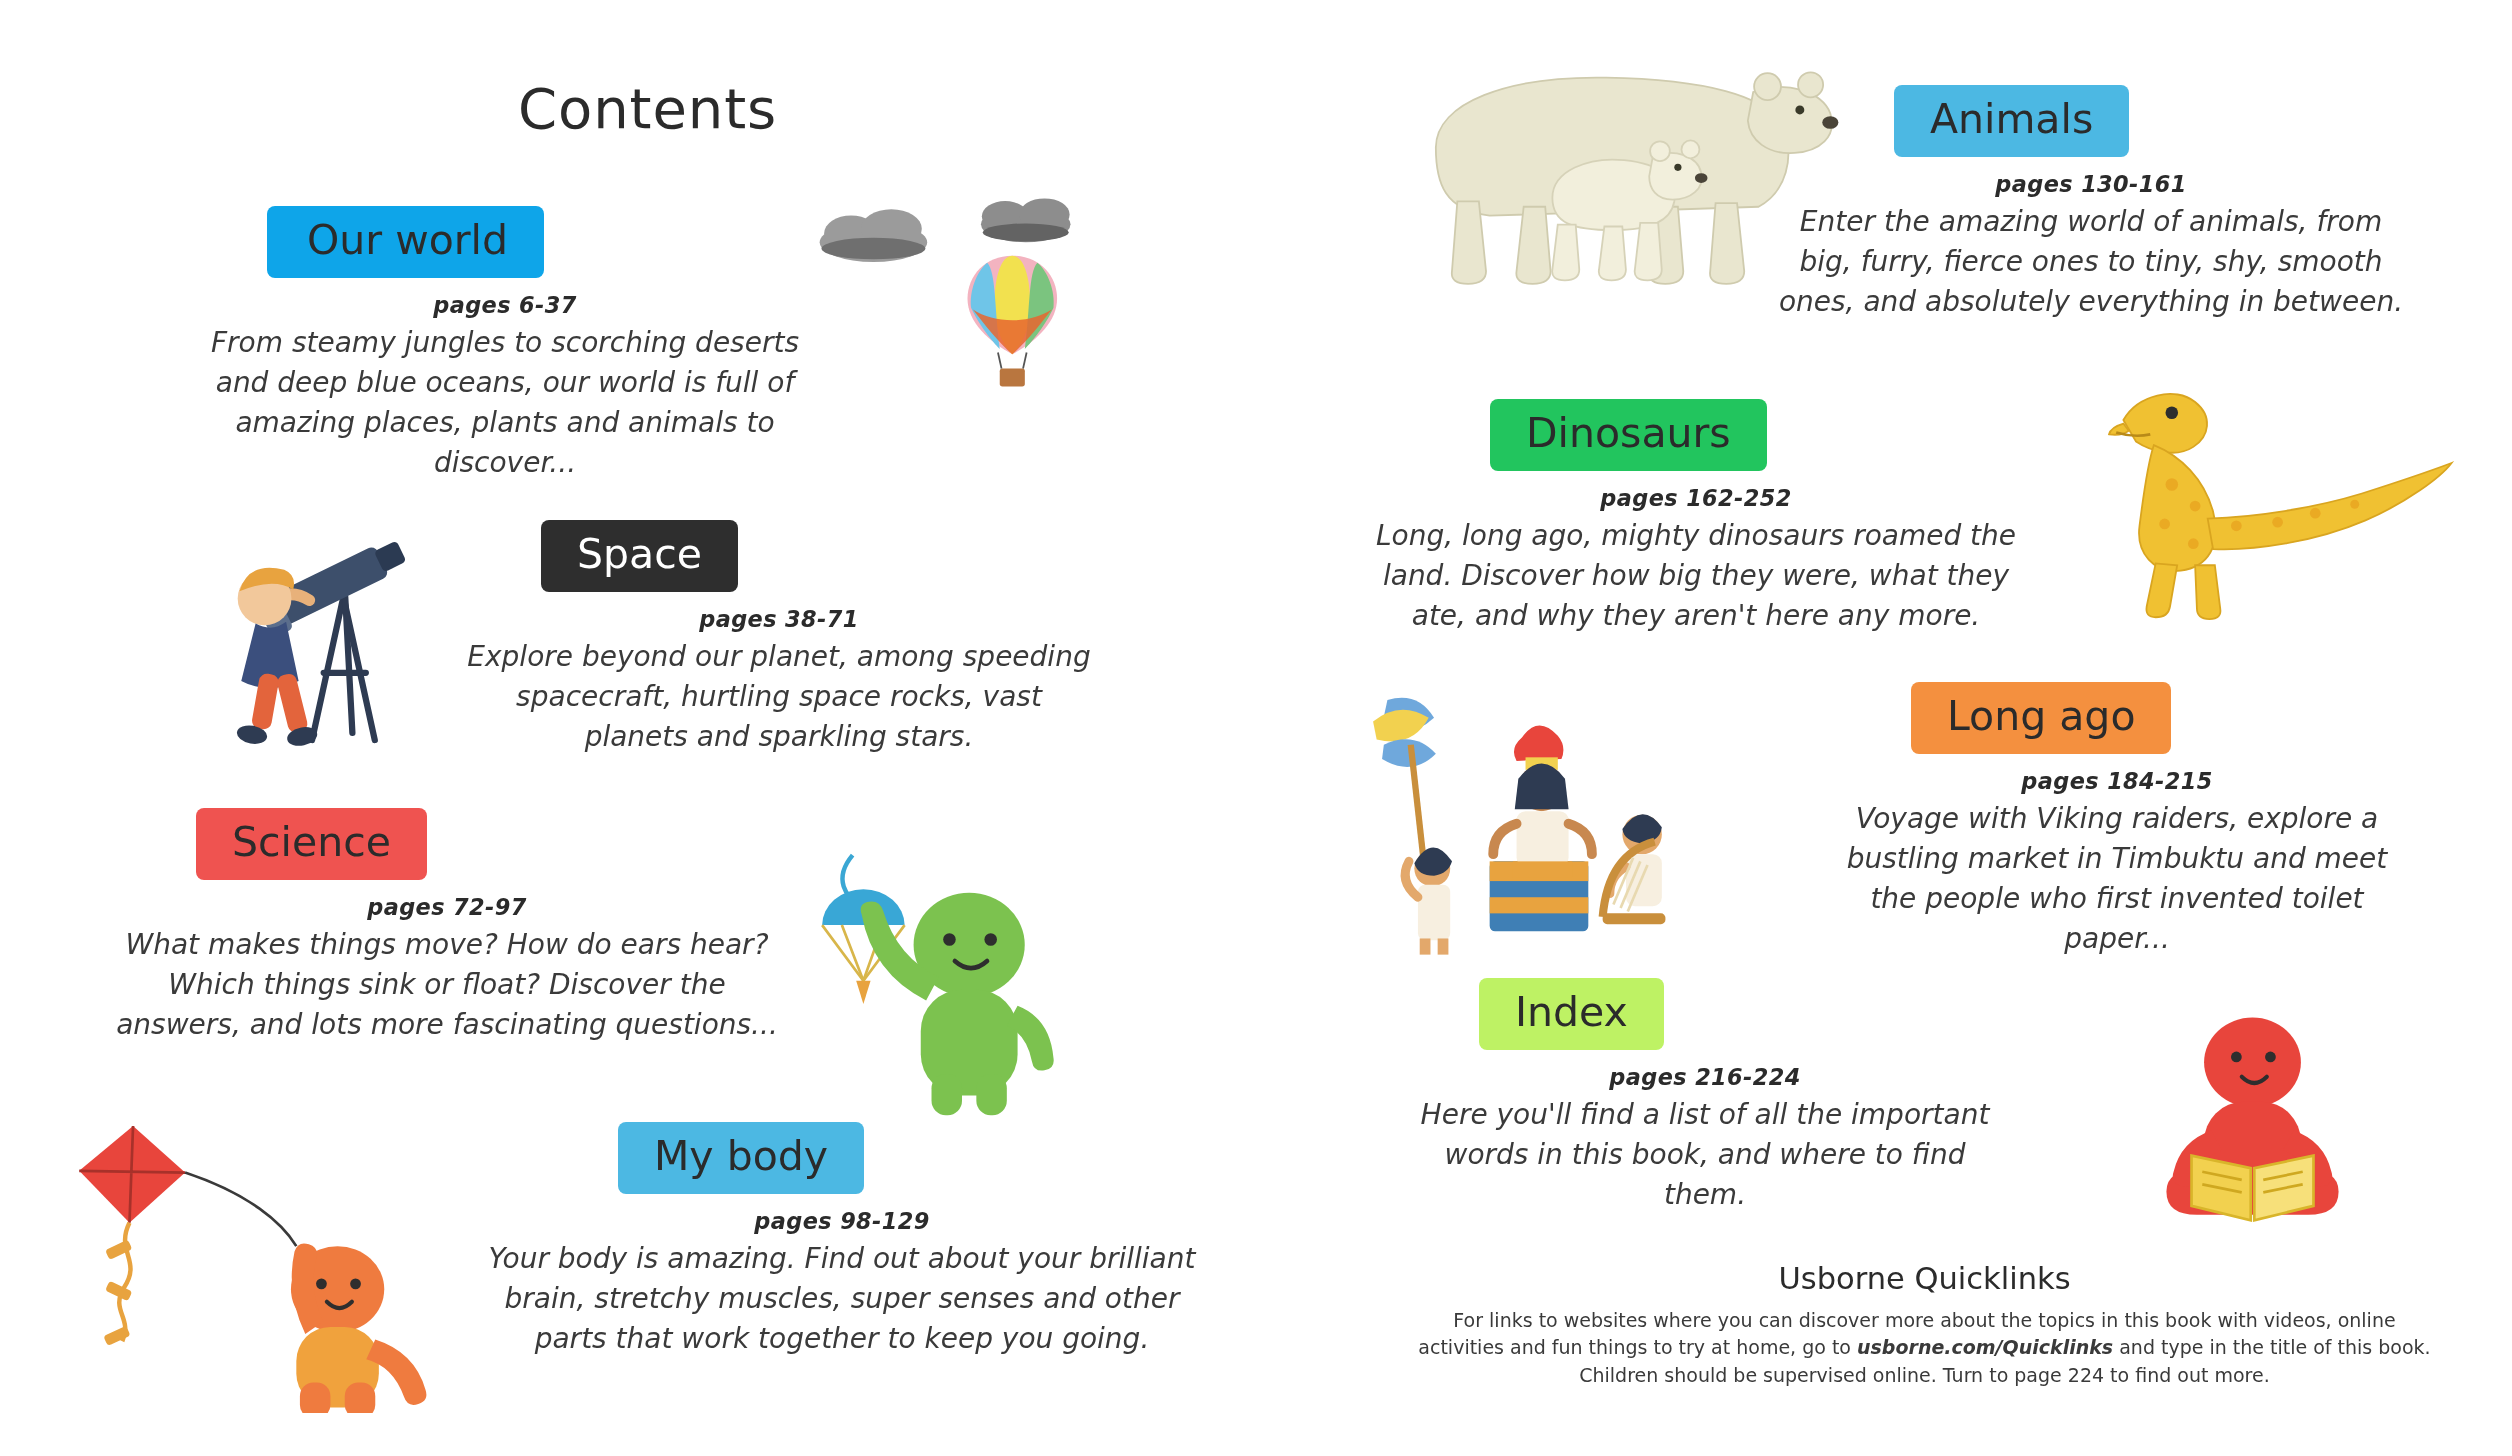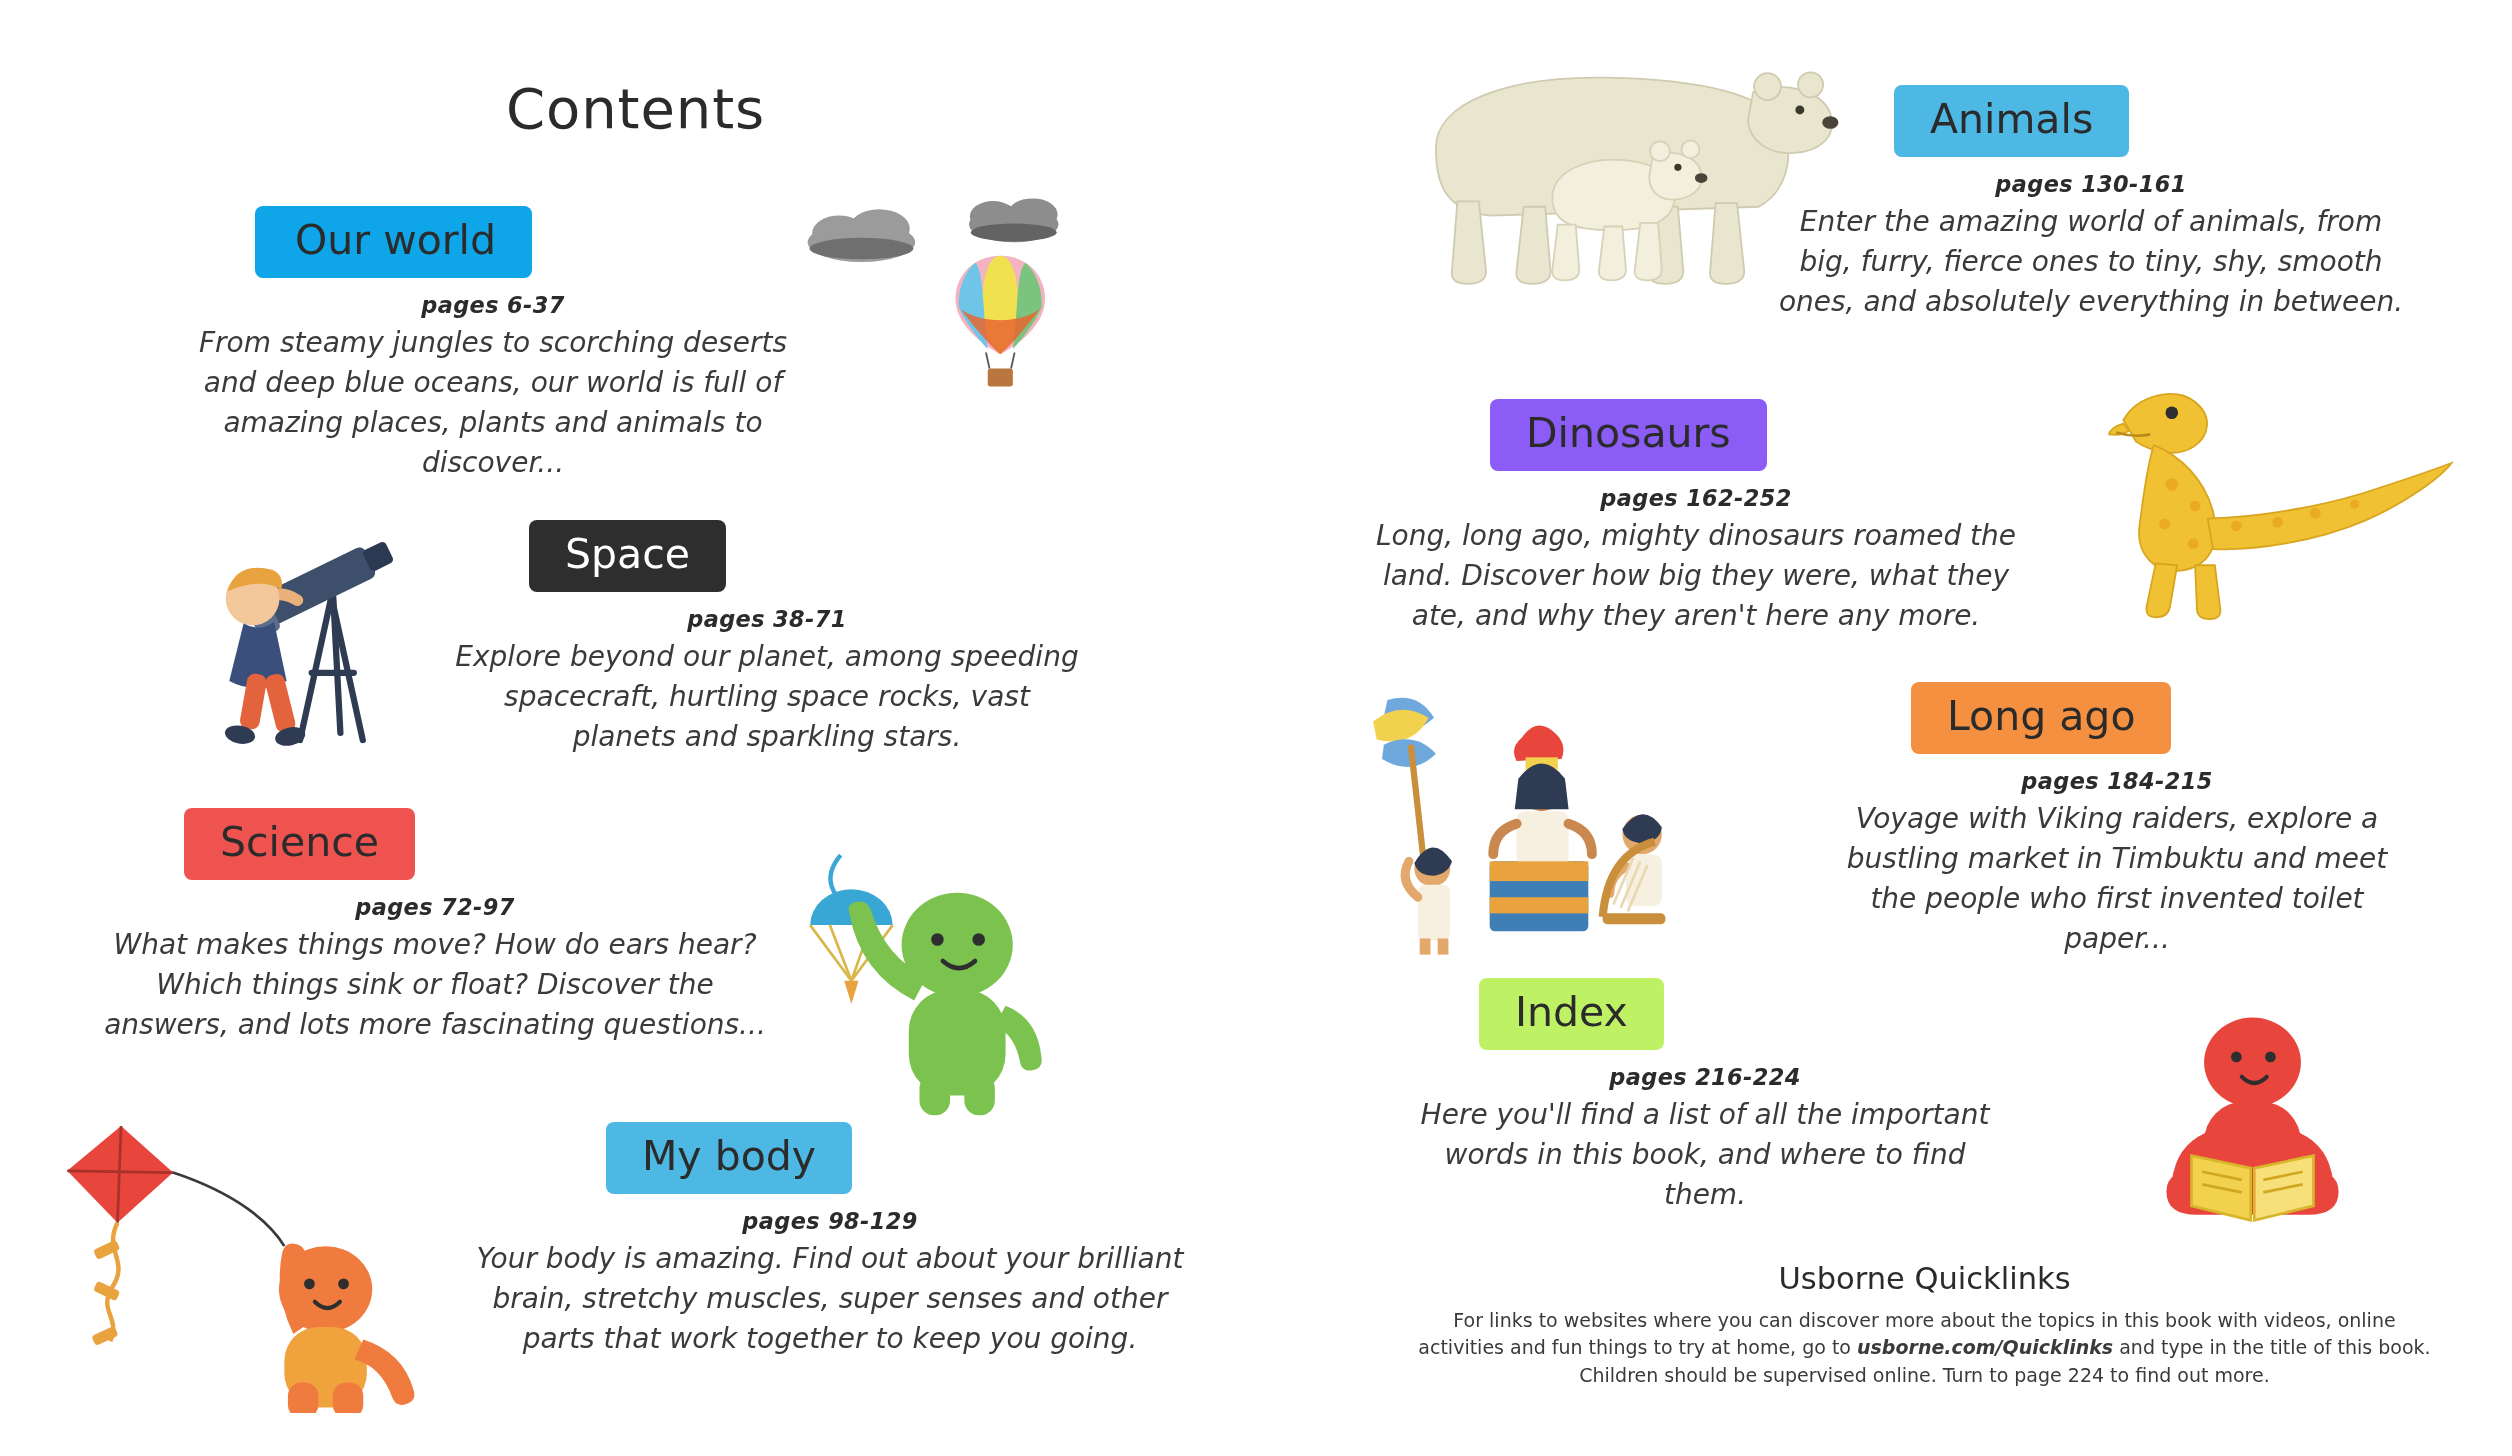--- a/index.html
+++ b/index.html
@@ -16,21 +16,21 @@
     position: relative;
   }
   .page {
     position: absolute;
     top: 0; left: 0;
     width: 2512px;
     height: 1456px;
   }
   .col-left {
     position: absolute;
-    left: 4px; top: 0;
+    left: 16px; top: 0;
     width: 1337px; height: 1456px;
   }
   .col-right {
     position: absolute;
     left: 1337px; top: 0;
     width: 1175px; height: 1456px;
   }
 
   
   .contents-title {
@@ -84,21 +84,21 @@
   #sec-space .banner { background: #2e2e2e; margin-left: 76px; }
   #sec-science { left: 90px; top: 808px; width: 682px; }
   #sec-science .banner { background: #ef5350; margin-left: 90px; }
   #sec-my-body { left: 467px; top: 1122px; width: 718px; }
   #sec-my-body .banner { background: #4cb8e3; margin-left: 135px; }
 
   
   #sec-animals { left: 1777px; top: 85px; width: 628px; }
   #sec-animals .banner { background: #4cb8e3; margin-left: 117px; }
   #sec-dinosaurs { left: 1355px; top: 399px; width: 682px; }
-  #sec-dinosaurs .banner { background: #8b5cf6; margin-left: 135px; }
+  #sec-dinosaurs .banner { background: #22c55e; margin-left: 135px; }
   #sec-long-ago { left: 1830px; top: 682px; width: 574px; }
   #sec-long-ago .banner { background: #f4903f; margin-left: 81px; }
   #sec-index { left: 1409px; top: 978px; width: 592px; }
   #sec-index .banner { background: #bef264; margin-left: 70px; }
 
   
   .quicklinks {
     position: absolute;
     left: 1355px;
     top: 1261px;

